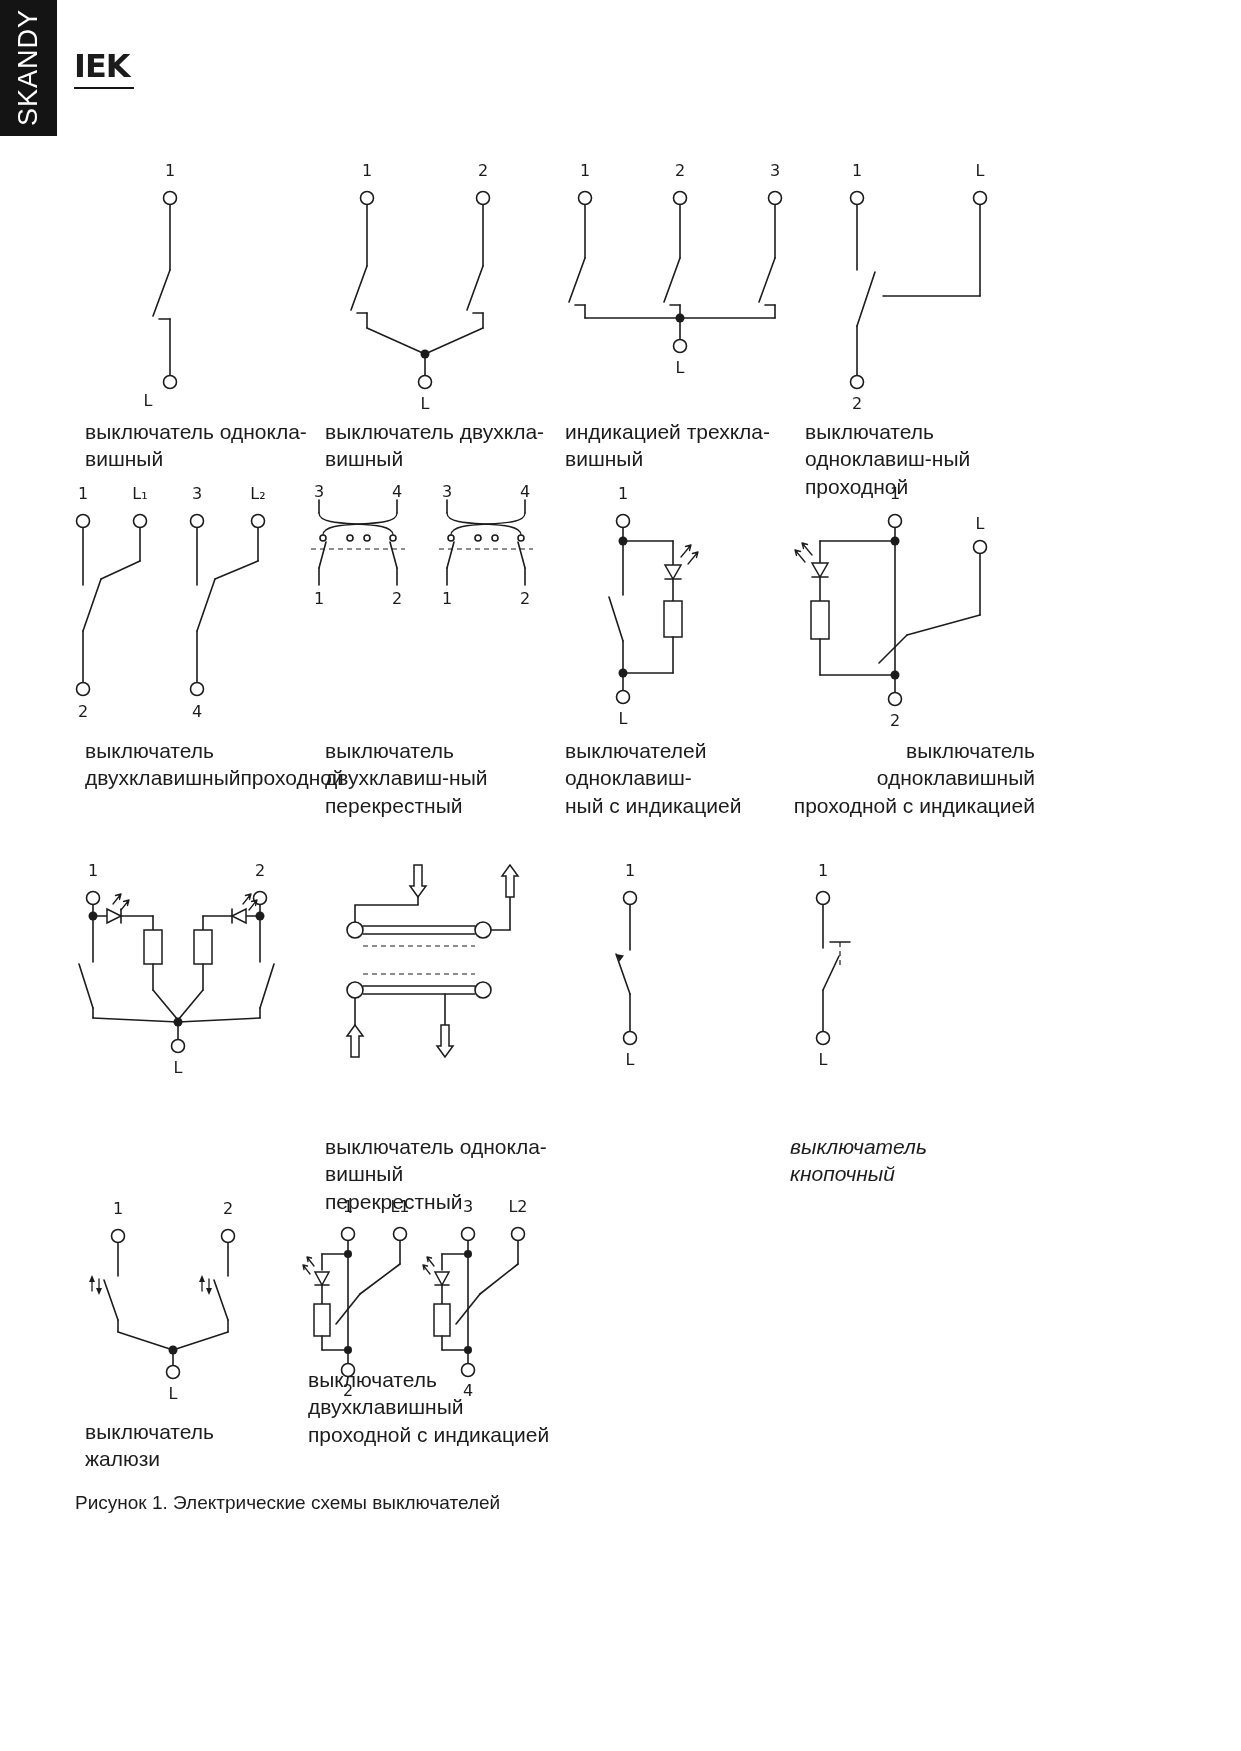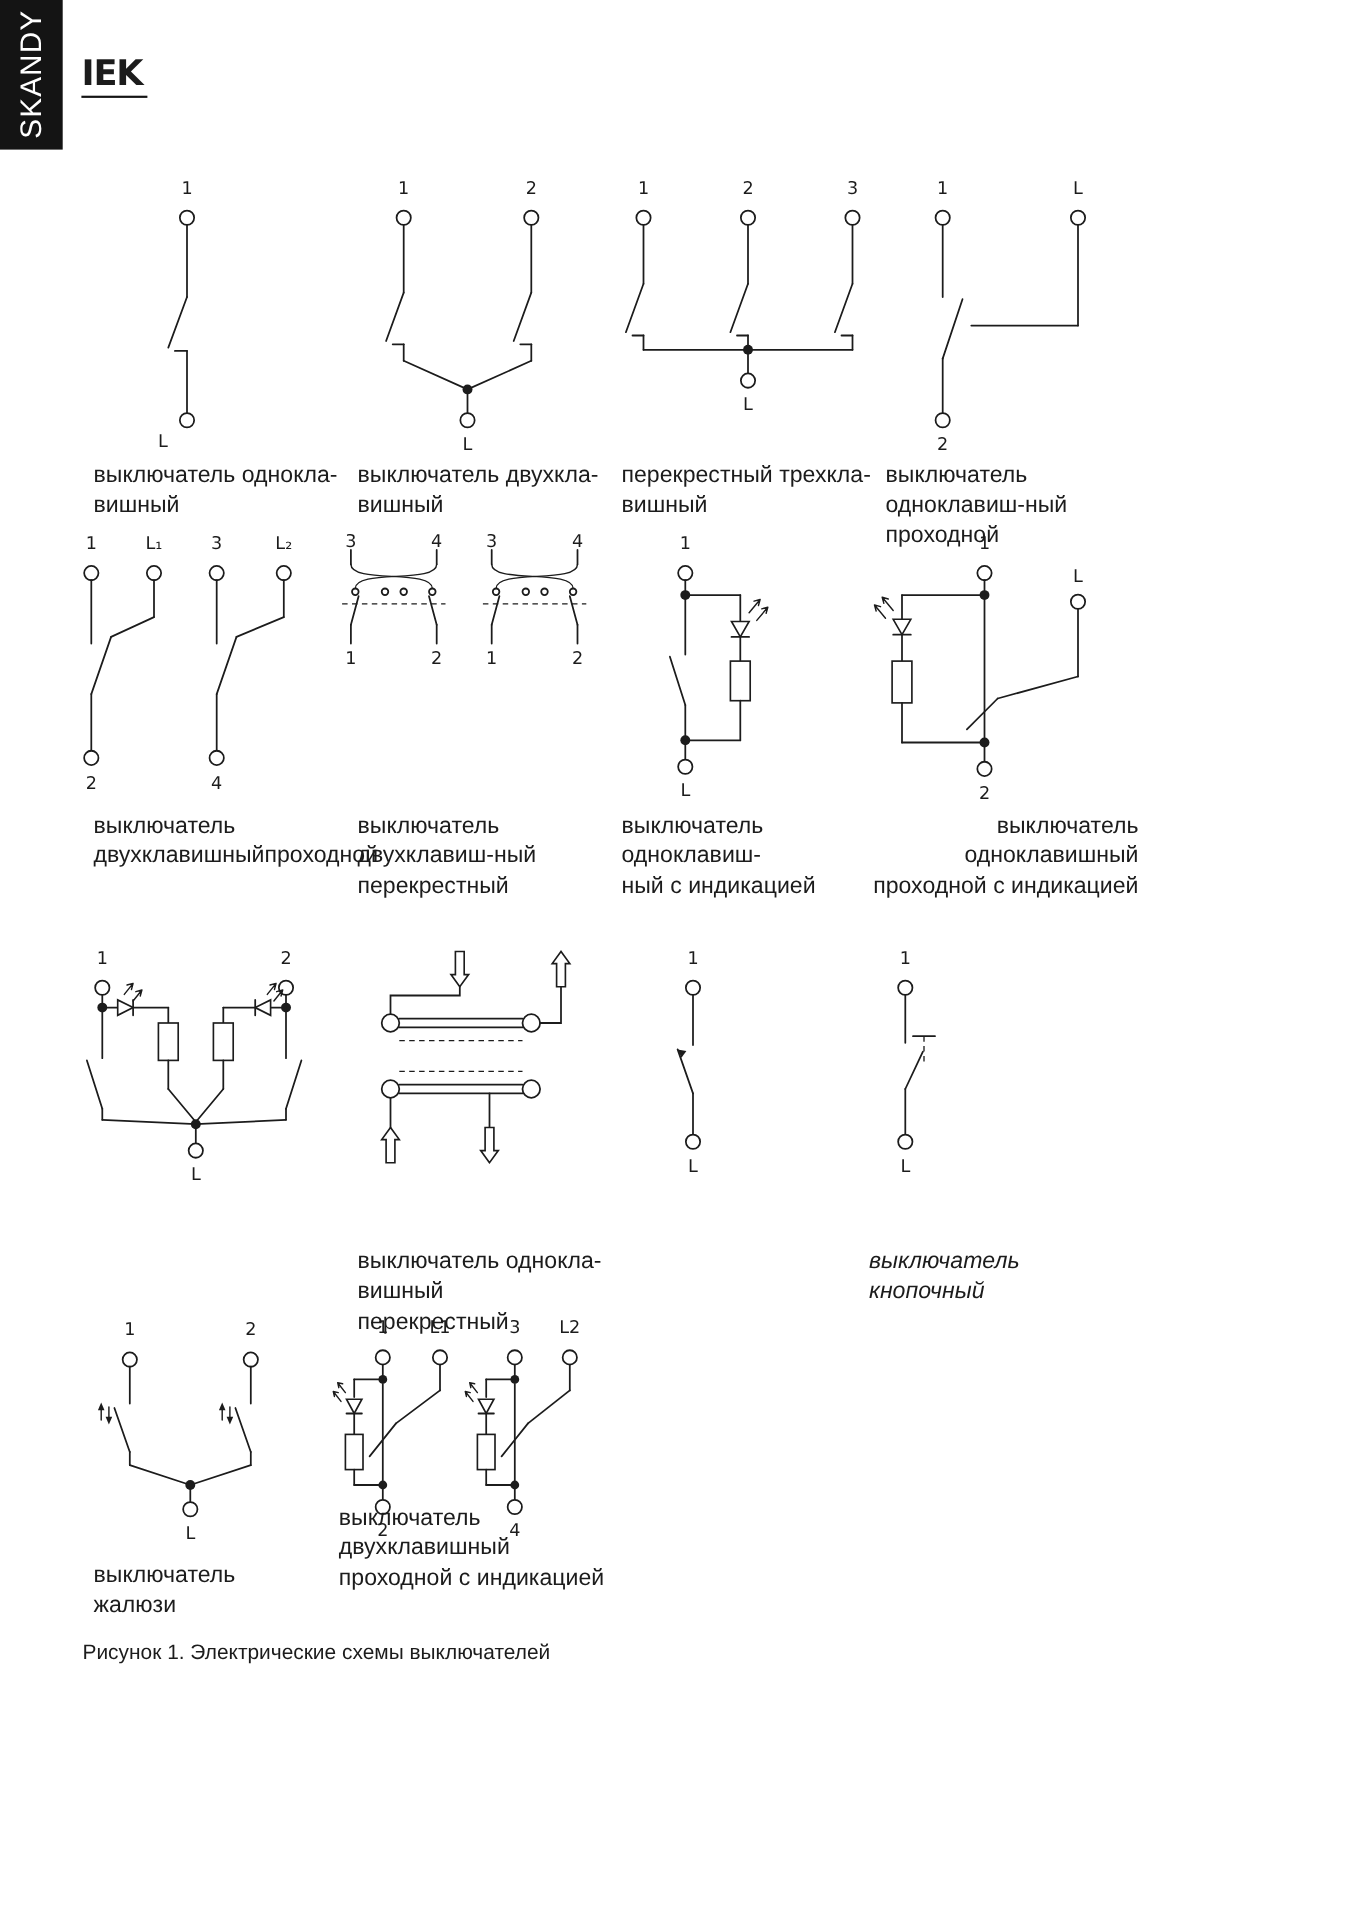--- a/index.html
+++ b/index.html
@@ -99,21 +99,21 @@
         <line class="w" x1="210" y1="147" x2="220" y2="147"></line>
         <line class="w" x1="220" y1="147" x2="220" y2="160"></line>
       </g>
       <line class="w" x1="30" y1="160" x2="220" y2="160"></line>
       <circle class="node" cx="125" cy="160" r="4.5"></circle>
       <line class="w" x1="125" y1="164.5" x2="125" y2="181"></line>
       <circle class="term" cx="125" cy="188" r="6.5"></circle>
       <text class="lbl" x="125" y="215" text-anchor="middle">L</text>
     </svg>
   </div>
-  <div class="cap" style="left:565px;top:418px;">перекрестный трехкла-вишный</div>
+  <div class="cap" style="left:565px;top:418px;">индикацией трехкла-вишный</div>
 
   <div class="diag" style="left:795px;top:158px;">
     <svg width="250" height="280">
       <text class="lbl" x="62" y="18" text-anchor="middle">1</text>
       <text class="lbl" x="185" y="18" text-anchor="middle">L</text>
       <circle class="term" cx="62" cy="40" r="6.5"></circle>
       <circle class="term" cx="185" cy="40" r="6.5"></circle>
       <g>
         <line class="w" x1="62" y1="46.5" x2="62" y2="112"></line>
         <line class="w" x1="185" y1="46.5" x2="185" y2="138"></line>
@@ -228,21 +228,21 @@
         <line class="w" x1="68" y1="62" x2="68" y2="112"></line>
         <line class="w" x1="54" y1="114" x2="68" y2="158"></line>
         <line class="w" x1="68" y1="158" x2="68" y2="186"></line>
       </g>
       <circle class="node" cx="68" cy="190" r="4.5"></circle>
       <line class="w" x1="68" y1="194" x2="68" y2="208"></line>
       <circle class="term" cx="68" cy="214" r="6.5"></circle>
       <text class="lbl" x="68" y="241" text-anchor="middle">L</text>
     </svg>
   </div>
-  <div class="cap" style="left:565px;top:737px;">выключатель одноклавиш-
+  <div class="cap" style="left:565px;top:737px;">выключателей одноклавиш-
 ный с индикацией</div>
 
   <div class="diag" style="left:785px;top:483px;">
     <svg width="240" height="260">
       <text class="lbl" x="110" y="16" text-anchor="middle">1</text>
       <circle class="term" cx="110" cy="38" r="6.5"></circle>
       <text class="lbl" x="195" y="46" text-anchor="middle">L</text>
       <circle class="term" cx="195" cy="64" r="6.5"></circle>
       <line class="w" x1="110" y1="44.5" x2="110" y2="54"></line>
       <circle class="node" cx="110" cy="58" r="4.5"></circle>

